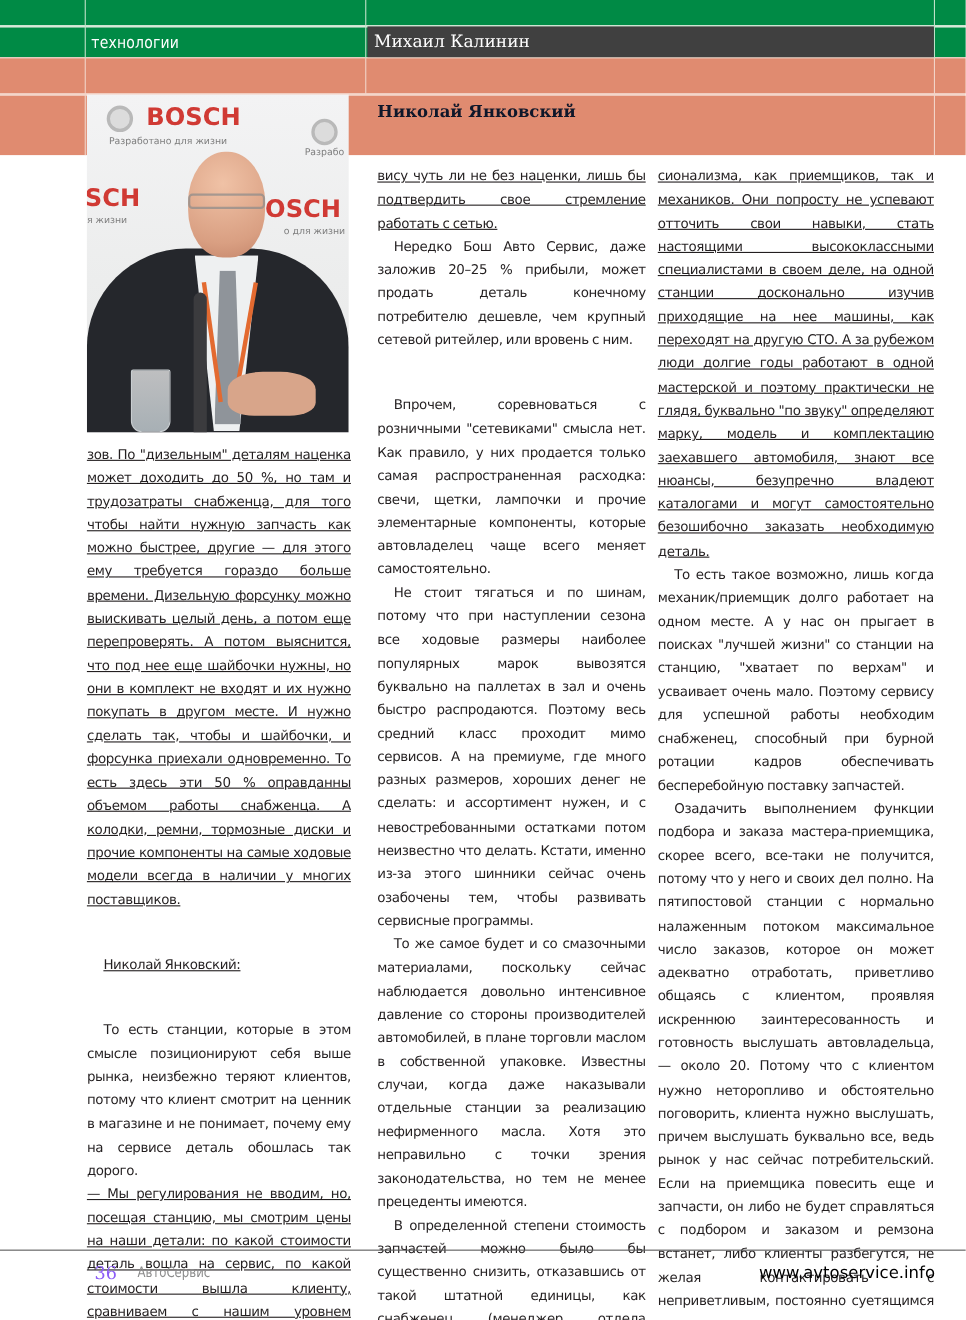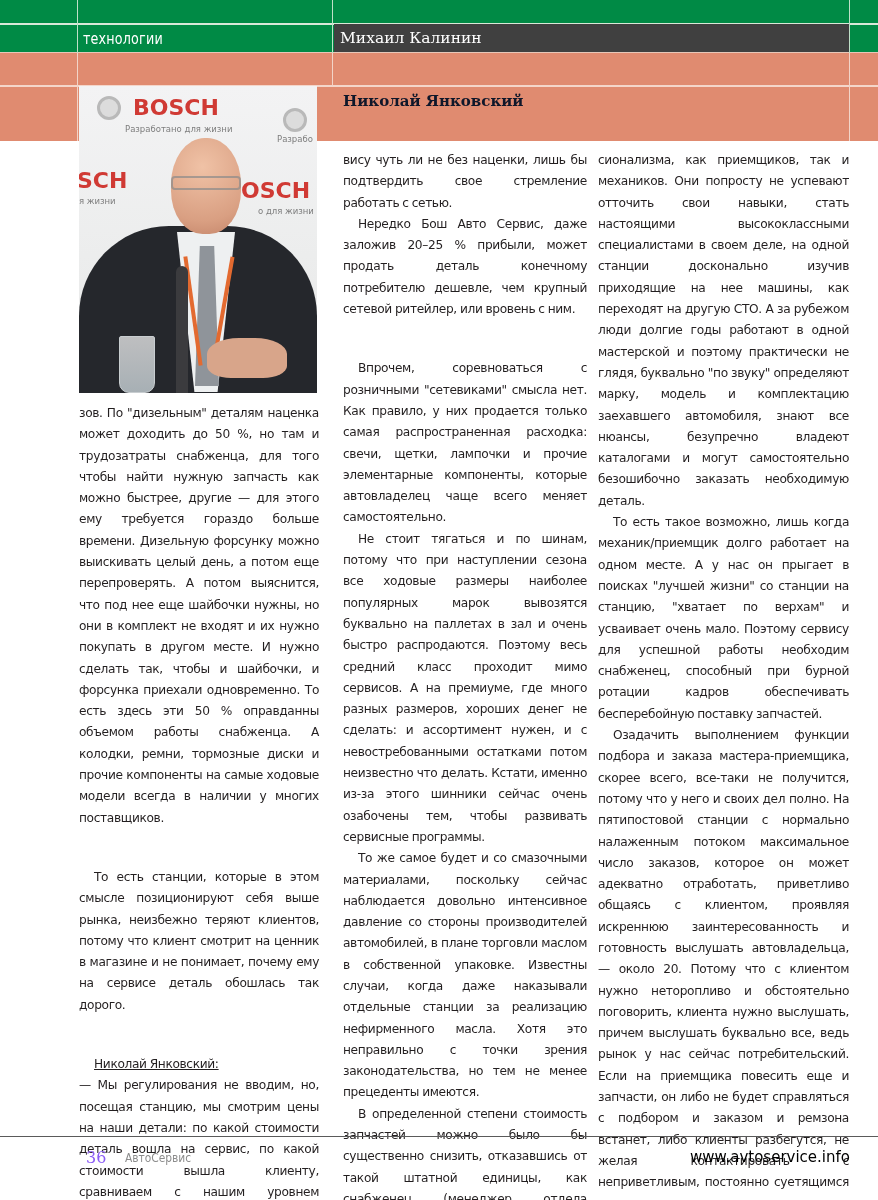--- a/index.html
+++ b/index.html
@@ -83,21 +83,21 @@
   }
   .photo .glass {
     position: absolute; left: 40px; top: 250px; width: 36px; height: 57px;
     background: linear-gradient(180deg, rgba(255,255,255,0.7), rgba(200,210,215,0.8));
     border-radius: 2px 2px 10px 10px; border: 1px solid #c8cdd0;
   }
 
   
   .col { position: absolute; font-family: "DejaVu Sans", sans-serif; font-size: 12.2px; line-height: 21.3px; color: #231f20; text-align: justify; }
   .col p { text-indent: 15px; letter-spacing: -0.35px; word-spacing: -0.5px; }
-  .col p.noindent { text-indent: 0; }
+  .col p.noindent { text-indent: 0; text-decoration: underline; }
   .col p.gap { margin-top: 38px; }
   .col .speaker { text-decoration: underline; text-indent: 15px; }
   .col1 { left: 79px; top: 403px; width: 240px; }
   .col2 { left: 343px; top: 150px; width: 244px; }
   .col3 { left: 598px; top: 150px; width: 251px; }
 
   
   .footer-rule { position: absolute; left: 0; top: 1136px; width: 878px; height: 1px; background: #5a5a5a; }
   .page-num { position: absolute; left: 86px; top: 1148px; font-family: "DejaVu Serif", serif; font-size: 16px; color: #8b5cf6; }
   .mag-name { position: absolute; left: 125px; top: 1150px; font-family: "DejaVu Sans", sans-serif; font-size: 13px; color: #8c8c8c; transform: scaleX(0.82); transform-origin: left center; }
@@ -123,43 +123,43 @@
 
 <div class="section-label">технологии</div>
 <div class="author-bar">
   <span>Михаил Калинин</span>
 </div>
 <div class="speaker-name">Николай Янковский</div>
 
 <div class="photo" title="Николай Янковский на фоне пресс-стены BOSCH">
   <div class="ring" style="left:18px; top:10px;"></div>
   <div class="logo-text" style="left:54px; top:9px; font-size:22px;">BOSCH</div>
-  <div class="slogan" style="left:20px; top:38px;margin-left:26px;">Разработано для жизни</div>
+  <div class="slogan" style="left:20px; top:38px;">Разработано для жизни</div>
   <div class="ring" style="left:204px; top:22px;"></div>
   <div class="slogan" style="left:198px; top:48px;">Разрабо</div>
   <div class="logo-text" style="left:-2px; top:82px; font-size:22px;">SCH</div>
   <div class="slogan" style="left:0px; top:110px;">я жизни</div>
   <div class="logo-text" style="left:162px; top:92px; font-size:22px;">OSCH</div>
   <div class="slogan" style="left:160px; top:120px;padding-left:19px;">о для жизни</div>
   <div class="suit"></div>
   <div class="shirt"></div>
   <div class="tie"></div>
   <div class="lanyard"></div>
   <div class="lanyard r"></div>
   <div class="head"></div>
   <div class="glasses"></div>
   <div class="mic"></div>
   <div class="hands"></div>
   <div class="glass"></div>
 </div>
 
 <div class="col col1">
   <p class="noindent">зов. По "дизельным" деталям наценка может доходить до 50 %, но там и трудозатраты снабженца, для того чтобы найти нужную запчасть как можно быстрее, другие — для этого ему требуется гораздо больше времени. Дизельную форсунку можно выискивать целый день, а потом еще перепроверять. А потом выяснится, что под нее еще шайбочки нужны, но они в комплект не входят и их нужно покупать в другом месте. И нужно сделать так, чтобы и шайбочки, и форсунка приехали одновременно. То есть здесь эти 50 % оправданны объемом работы снабженца. А колодки, ремни, тормозные диски и прочие компоненты на самые ходовые модели всегда в наличии у многих поставщиков.</p>
+  <p class="gap speaker">Николай Янковский:</p>
   <p class="gap">То есть станции, которые в этом смысле позиционируют себя выше рынка, неизбежно теряют клиентов, потому что клиент смотрит на ценник в магазине и не понимает, почему ему на сервисе деталь обошлась так дорого.</p>
-  <p class="gap speaker">Николай Янковский:</p>
   <p class="noindent">— Мы регулирования не вводим, но, посещая станцию, мы смотрим цены на наши детали: по какой стоимости деталь вошла на сервис, по какой стоимости вышла клиенту, сравниваем с нашим уровнем розничных цен, у каждого специалиста при посещении есть актуальный прайс-лист. Ситуации бывают разные. Где-то высокая цена обусловлена тем, что снабженец имеет какой-то интерес и продает с наценкой. А где-то наоборот — наши дилеры готовы продать Бош Авто Сер-</p>
 </div>
 
 <div class="col col2">
   <p class="noindent">вису чуть ли не без наценки, лишь бы подтвердить свое стремление работать с сетью.</p>
   <p>Нередко Бош Авто Сервис, даже заложив 20–25 % прибыли, может продать деталь конечному потребителю дешевле, чем крупный сетевой ритейлер, или вровень с ним.</p>
   <p class="gap">Впрочем, соревноваться с розничными "сетевиками" смысла нет. Как правило, у них продается только самая распространенная расходка: свечи, щетки, лампочки и прочие элементарные компоненты, которые автовладелец чаще всего меняет самостоятельно.</p>
   <p>Не стоит тягаться и по шинам, потому что при наступлении сезона все ходовые размеры наиболее популярных марок вывозятся буквально на паллетах в зал и очень быстро распродаются. Поэтому весь средний класс проходит мимо сервисов. А на премиуме, где много разных размеров, хороших денег не сделать: и ассортимент нужен, и с невостребованными остатками потом неизвестно что делать. Кстати, именно из-за этого шинники сейчас очень озабочены тем, чтобы развивать сервисные программы.</p>
   <p>То же самое будет и со смазочными материалами, поскольку сейчас наблюдается довольно интенсивное давление со стороны производителей автомобилей, в плане торговли маслом в собственной упаковке. Известны случаи, когда даже наказывали отдельные станции за реализацию нефирменного масла. Хотя это неправильно с точки зрения законодательства, но тем не менее прецеденты имеются.</p>
   <p>В определенной степени стоимость запчастей можно было бы существенно снизить, отказавшись от такой штатной единицы, как снабженец (менеджер отдела запчастей, подборщик запчастей и так далее). Подобным путем пошел известный сетевой проект "Белый Сервис", где запчасти подбирает и заказывает мастер-приемщик. Но даже на "Белом Сервисе" с его потенциалом эта практика реализуется с большим трудом — в российской автосервисной отрасли слишком высока ротация кадров и довольно низок уровень профес-</p>

